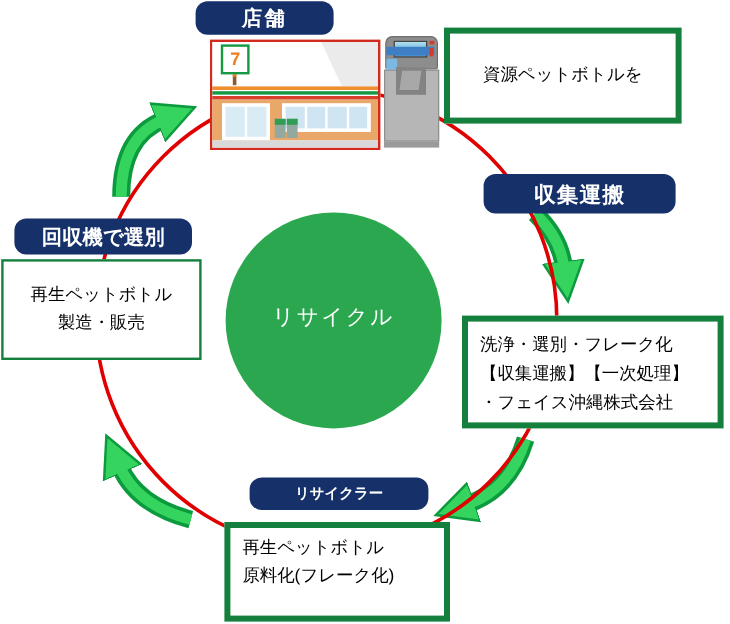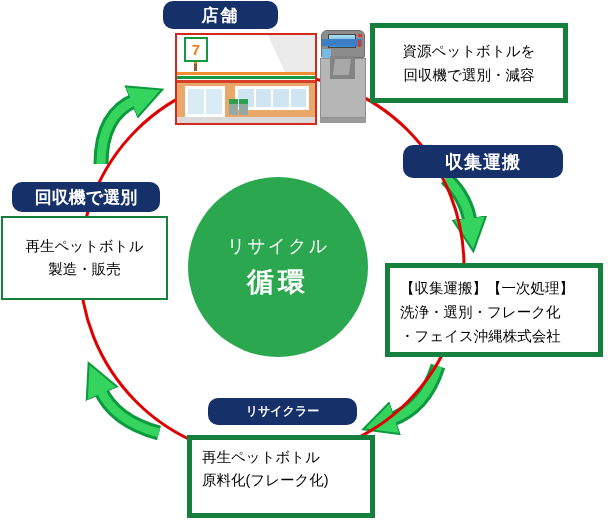--- a/index.html
+++ b/index.html
@@ -111,21 +111,20 @@
     <g>
       <path class="arrDark" d="M159 433 Q114 421 100 389" marker-end="url(#mD)"></path>
       <path class="arrLight" d="M159 433 Q114 421 100 389" marker-end="url(#mL)"></path>
     </g>
 
     <circle class="ring" cx="272" cy="266" r="192"></circle>
   </svg>
 
   <div class="center-circle">
     <div class="l1">リサイクル</div>
-    <div class="l2">循環</div>
   </div>
 
   <div class="store">
     <div class="shade"></div>
     <div class="sign">7</div>
     <div class="pole"></div>
     <div class="stripe s1"></div>
     <div class="stripe s2"></div>
     <div class="stripe s3"></div>
     <div class="stripe s4"></div>
@@ -160,26 +159,25 @@
     <div class="base"></div>
   </div>
 
   <div class="stage-label lbl-store">店舗</div>
   <div class="stage-label lbl-collection">収集運搬</div>
   <div class="stage-label lbl-recycler">リサイクラー</div>
   <div class="stage-label lbl-maker">回収機で選別</div>
 
   <div class="note note-machine">
     <div>資源ペットボトルを</div>
-    <div>回収機で選別・減容</div>
   </div>
 
   <div class="note note-collection">
+    <div>洗浄・選別・フレーク化</div>
     <div>【収集運搬】【一次処理】</div>
-    <div>洗浄・選別・フレーク化</div>
     <div>・フェイス沖縄株式会社</div>
   </div>
 
   <div class="note note-recycler">
     <div>再生ペットボトル</div>
     <div>原料化(フレーク化)</div>
   </div>
 
   <div class="note note-maker">
     <div>再生ペットボトル</div>

